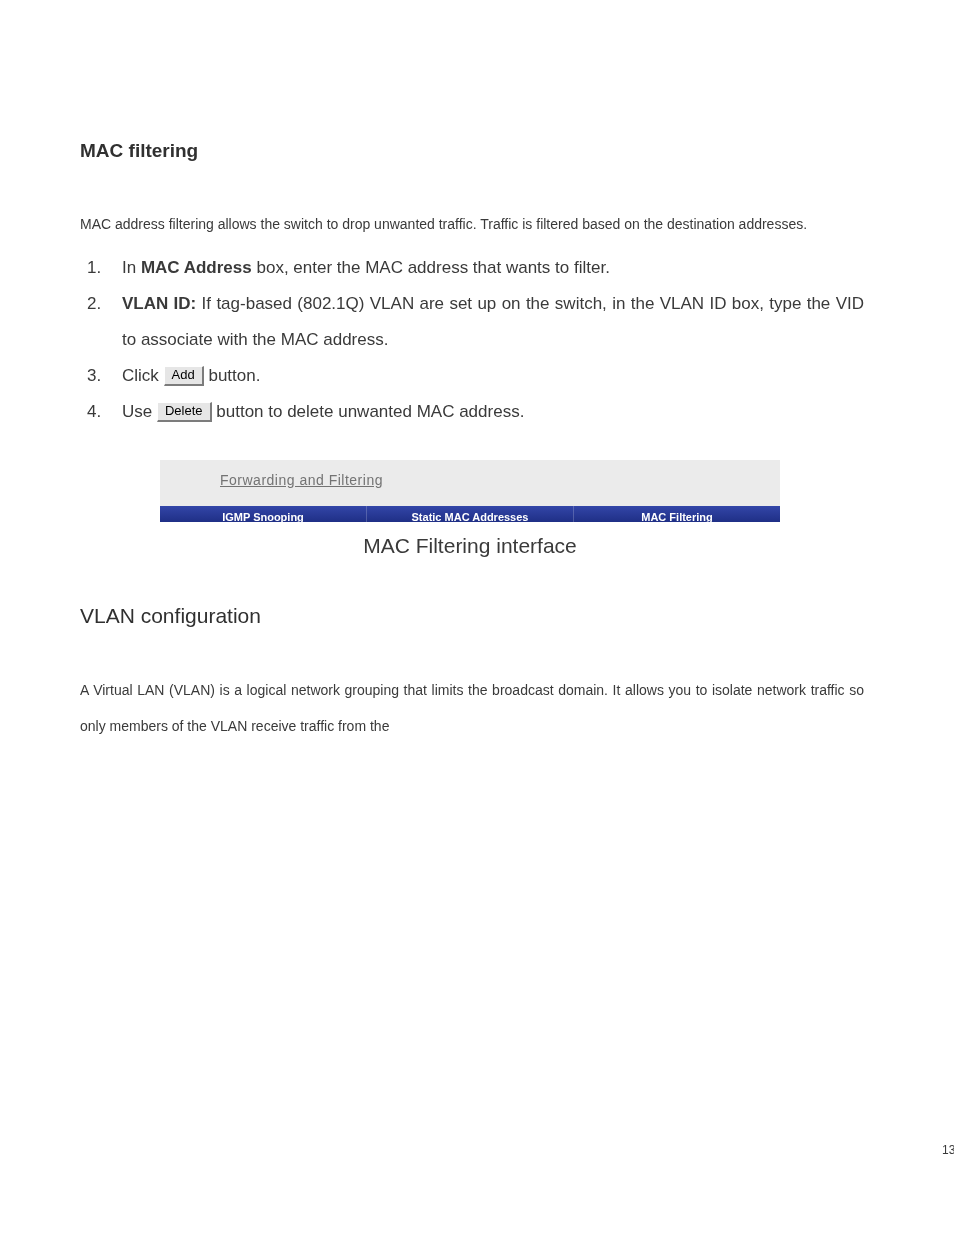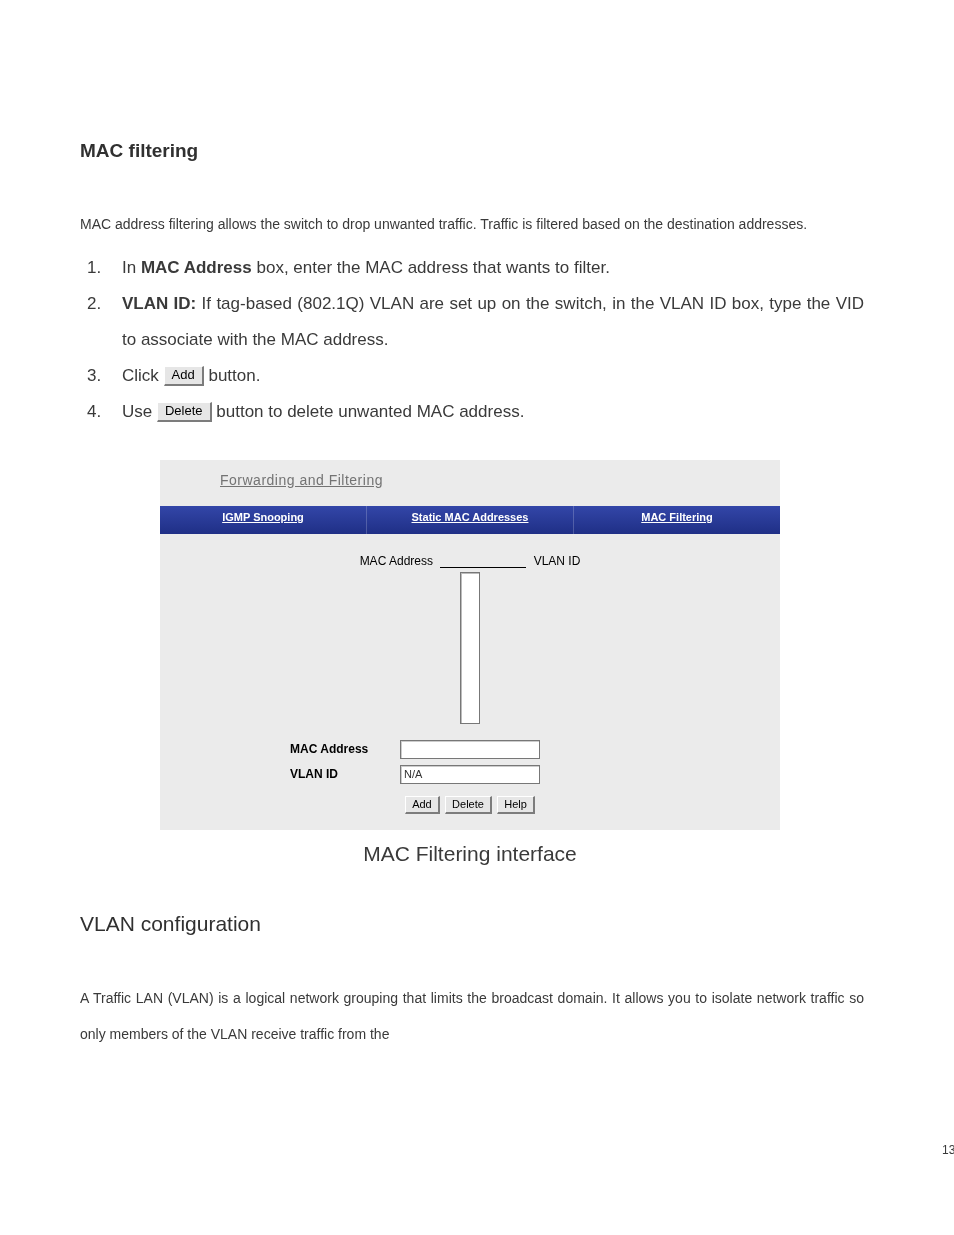--- a/index.html
+++ b/index.html
@@ -70,21 +70,21 @@
     font-family: Impact, "Arial Black", sans-serif;
     font-size: 14px;
     color: #737373;
     text-decoration: underline;
     padding: 12px 20px 18px 60px;
     letter-spacing: 0.5px;
   }
   .tabbar {
     display: flex;
     width: 100%;
-    height: 28px;
+    height: 16px;
     background: linear-gradient(#3346a8, #1f2f86);
   }
   .tab {
     flex: 1;
     text-align: center;
     font-size: 11px;
     font-weight: bold;
     text-decoration: underline;
     color: #ffffff;
     line-height: 22px;
@@ -200,44 +200,21 @@
   </ol>
 
   <div class="figure-wrap">
     <div class="panel">
       <div class="panel-title">Forwarding and Filtering</div>
       <div class="tabbar">
         <div class="tab">IGMP Snooping</div>
         <div class="tab">Static MAC Addresses</div>
         <div class="tab active">MAC Filtering</div>
       </div>
-      <div class="panel-body">
-        <div class="listhdr">
-          <span>MAC Address</span>
-          <span class="uline"></span>
-          <span>VLAN ID</span>
-        </div>
-        <div class="listbox"></div>
-
-        <div class="formrow">
-          <div class="lbl">MAC Address</div>
-          <div class="inp"></div>
-        </div>
-        <div class="formrow">
-          <div class="lbl">VLAN ID</div>
-          <div class="inp">N/A</div>
-        </div>
-
-        <div class="btnrow">
-          <span class="wbtn">Add</span>
-          <span class="wbtn">Delete</span>
-          <span class="wbtn">Help</span>
-        </div>
-      </div>
     </div>
     <div class="caption">MAC Filtering interface</div>
   </div>
 
   <div class="h2">VLAN configuration</div>
-  <p class="para">A Traffic LAN (VLAN) is a logical network grouping that limits the broadcast domain. It allows you to isolate network traffic so only members of the VLAN receive traffic from the</p>
+  <p class="para">A Virtual LAN (VLAN) is a logical network grouping that limits the broadcast domain. It allows you to isolate network traffic so only members of the VLAN receive traffic from the</p>
 
   <div class="pagenum">132</div>
 </div>
 
 </body></html>

